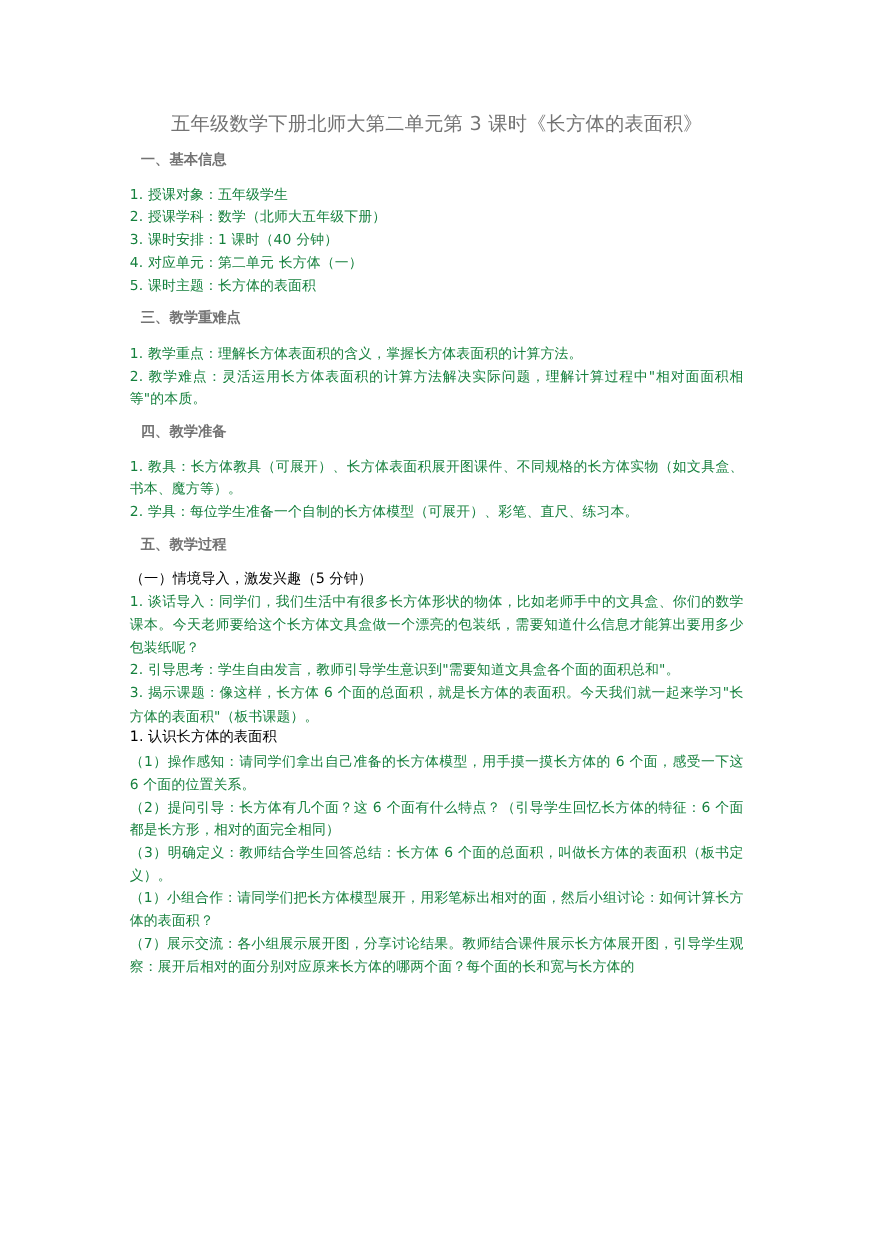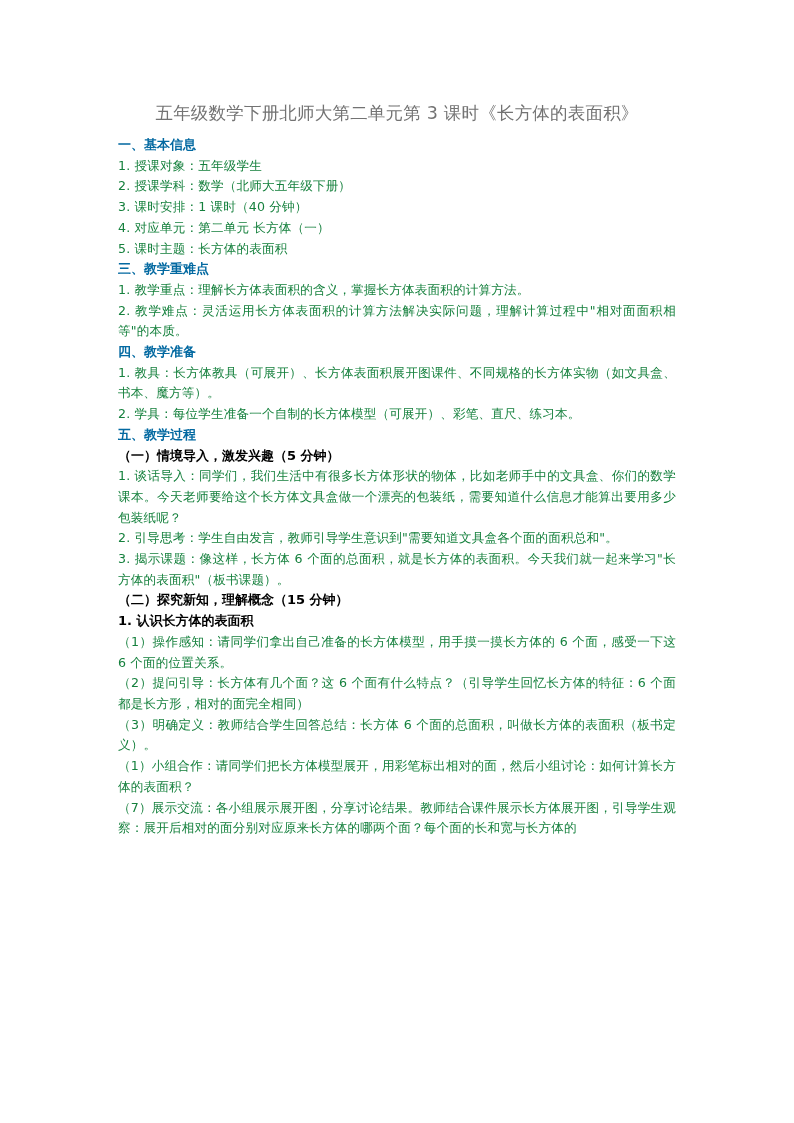--- a/index.html
+++ b/index.html
@@ -1,22 +1,22 @@
 <!DOCTYPE html>
 <html><head>
 <meta charset="utf-8">
 <style>
   html, body { margin: 0; padding: 0; background: #ffffff; }
   body { width: 794px; height: 1123px; position: relative; overflow: hidden;
          font-family: "DejaVu Sans", "Liberation Sans", sans-serif; color: #1a1a1a; }
   .page { position: absolute; left: 118px; top: 100px; width: 558px; }
   .title { font-size: 17.5px; text-align: center; margin: 0 0 9px 0; line-height: 26px;
            font-weight: normal; color: #737373; letter-spacing: 0.2px; }
-  .h1 { font-size: 13px; font-weight: bold; line-height: 20.7px; margin: 0; color: #0369a1; }
-  .h2 { font-size: 13px; font-weight: bold; line-height: 20.7px; margin: 0; color: #000; }
+  .h1 { font-size: 13px; font-weight: bold; line-height: 20.7px; margin: 10px; color: #737373; }
+  .h2 { font-size: 13px; font-weight: normal; line-height: 20.7px; margin: 0; color: #000; }
   .p { font-size: 12.6px; line-height: 20.7px; margin: 0; text-align: justify; color: #15803d;
        letter-spacing: 0.15px; }
 </style>
 </head>
 <body>
 
 <div class="page">
   <div class="title">五年级数学下册北师大第二单元第 3 课时《长方体的表面积》</div>
 
   <div>
@@ -40,21 +40,20 @@
     <div class="p">1. 教具：长方体教具（可展开）、长方体表面积展开图课件、不同规格的长方体实物（如文具盒、书本、魔方等）。</div>
     <div class="p">2. 学具：每位学生准备一个自制的长方体模型（可展开）、彩笔、直尺、练习本。</div>
   </div>
 
   <div>
     <div class="h1">五、教学过程</div>
     <div class="h2">（一）情境导入，激发兴趣（5 分钟）</div>
     <div class="p">1. 谈话导入：同学们，我们生活中有很多长方体形状的物体，比如老师手中的文具盒、你们的数学课本。今天老师要给这个长方体文具盒做一个漂亮的包装纸，需要知道什么信息才能算出要用多少包装纸呢？</div>
     <div class="p">2. 引导思考：学生自由发言，教师引导学生意识到"需要知道文具盒各个面的面积总和"。</div>
     <div class="p">3. 揭示课题：像这样，长方体 6 个面的总面积，就是长方体的表面积。今天我们就一起来学习"长方体的表面积"（板书课题）。</div>
-    <div class="h2">（二）探究新知，理解概念（15 分钟）</div>
     <div class="h2">1. 认识长方体的表面积</div>
     <div class="p">（1）操作感知：请同学们拿出自己准备的长方体模型，用手摸一摸长方体的 6 个面，感受一下这 6 个面的位置关系。</div>
     <div class="p">（2）提问引导：长方体有几个面？这 6 个面有什么特点？（引导学生回忆长方体的特征：6 个面都是长方形，相对的面完全相同）</div>
     <div class="p">（3）明确定义：教师结合学生回答总结：长方体 6 个面的总面积，叫做长方体的表面积（板书定义）。</div>
     <div class="p">（1）小组合作：请同学们把长方体模型展开，用彩笔标出相对的面，然后小组讨论：如何计算长方体的表面积？</div>
     <div class="p">（7）展示交流：各小组展示展开图，分享讨论结果。教师结合课件展示长方体展开图，引导学生观察：展开后相对的面分别对应原来长方体的哪两个面？每个面的长和宽与长方体的</div>
   </div>
 </div>
 
 </body></html>

